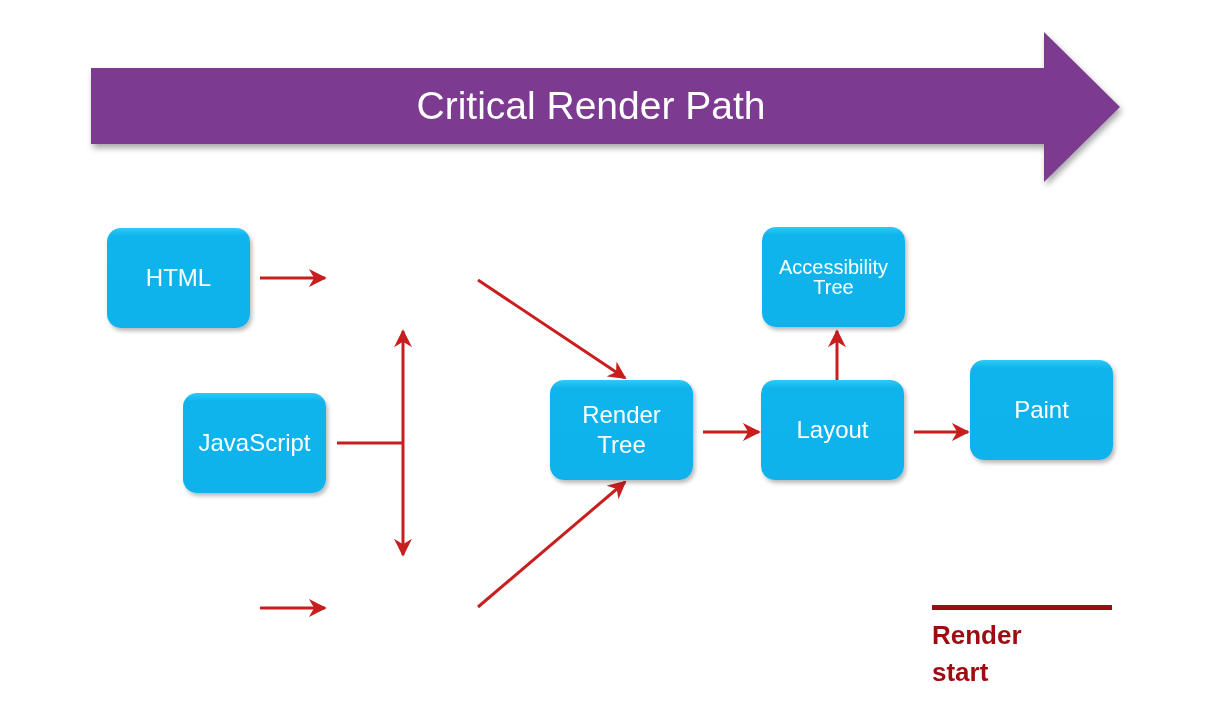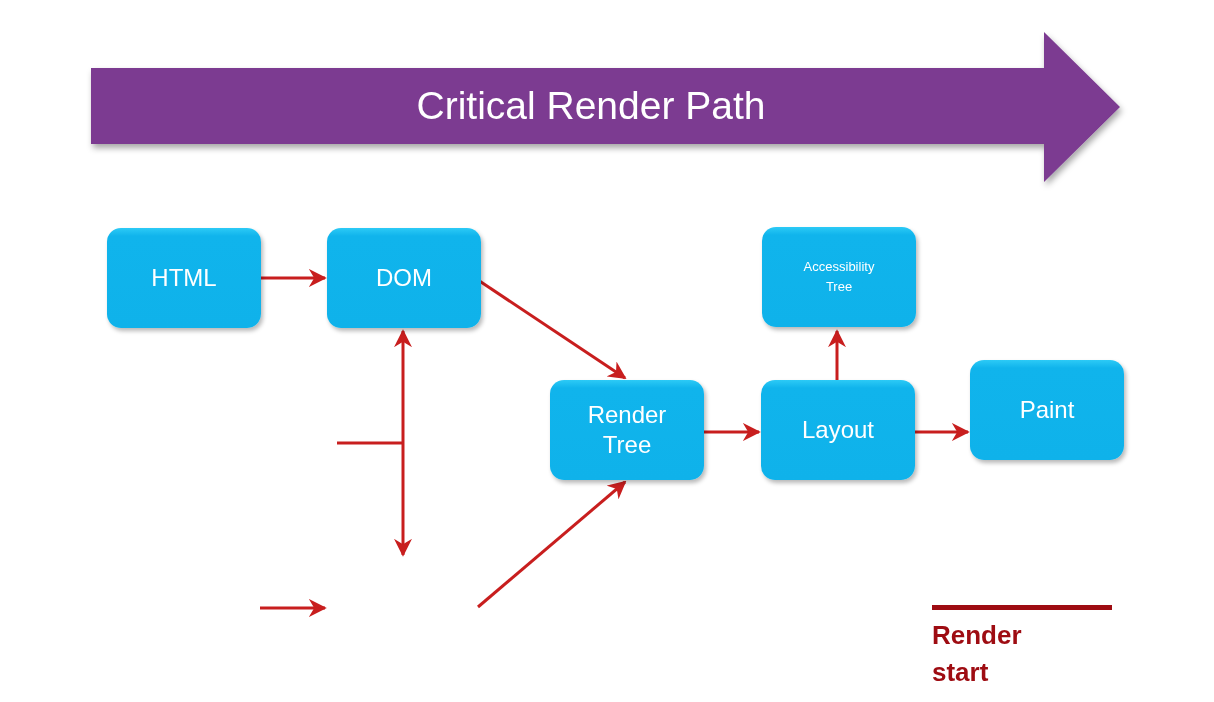--- a/index.html
+++ b/index.html
@@ -1,20 +1,20 @@
 <!DOCTYPE html>
 <html><head>
   <meta charset="utf-8">
   <style>
     html, body { margin: 0; padding: 0; background: #ffffff; }
     body { width: 1214px; height: 702px; position: relative; overflow: hidden; font-family: "Liberation Sans", sans-serif; }
     #stage { position: absolute; left: 0; top: 0; width: 1214px; height: 702px; }
     .banner-text { position: absolute; left: 91px; top: 68px; width: 1000px; height: 92px; line-height: 76px; text-align: center; color: #ffffff; font-size: 39px; font-family: "Liberation Sans", sans-serif; }
-    .node { position: absolute; width: 154px; height: 100px; border-radius: 14px; background: linear-gradient(#2ccaf6 0%, #10b4ec 8%, #0fb2ea 100%); box-shadow: 2px 3px 4px rgba(0,0,0,0.28); color: #ffffff; display: flex; align-items: center; justify-content: center; text-align: center; font-family: "Liberation Sans", sans-serif; font-size: 24px; line-height: 30px; }
-    .node.small { font-size: 13px; line-height: 20px; text-align: right; }
+    .node { position: absolute; width: 143px; height: 100px; border-radius: 14px; background: linear-gradient(#2ccaf6 0%, #10b4ec 8%, #0fb2ea 100%); box-shadow: 2px 3px 4px rgba(0,0,0,0.28); color: #ffffff; display: flex; align-items: center; justify-content: center; text-align: center; font-family: "Liberation Sans", sans-serif; font-size: 24px; line-height: 30px; }
+    .node.small { font-size: 20px; line-height: 20px; text-align: right; }
     .node span { display: block; }
     .legend-line { position: absolute; left: 932px; top: 605px; width: 180px; height: 5px; background: #9e0c12; }
     .legend-text { position: absolute; left: 932px; top: 617px; color: #9e0c12; font-weight: bold; font-size: 26px; line-height: 37px; font-family: "Liberation Sans", sans-serif; }
   </style>
 </head>
 <body>
 
 <div id="stage">
   <svg width="1214" height="702" style="position:absolute;left:0;top:0">
     <defs>
@@ -39,22 +39,22 @@
       <line x1="914" y1="432" x2="968" y2="432" marker-end="url(#ah)"></line>
       <line x1="837" y1="380" x2="837" y2="331" marker-end="url(#ah)"></line>
     </g>
   </svg>
 
   <div class="banner-text">Critical Render Path</div>
 
   <div class="node" style="left:107px;top:228px">
     <span>HTML</span>
   </div>
-  <div class="node" style="left:327px;top:228px">
-    <span>DOM</span>
+  <div class="node" style="left:183px;top:393px">
+    <span>JavaScript</span>
   </div>
   <div class="node" style="left:550px;top:380px;flex-direction:column">
     <span>Render</span>
     <span>Tree</span>
   </div>
   <div class="node small" style="left:762px;top:227px;flex-direction:column">
     <span>Accessibility</span>
     <span>Tree</span>
   </div>
   <div class="node" style="left:761px;top:380px">

